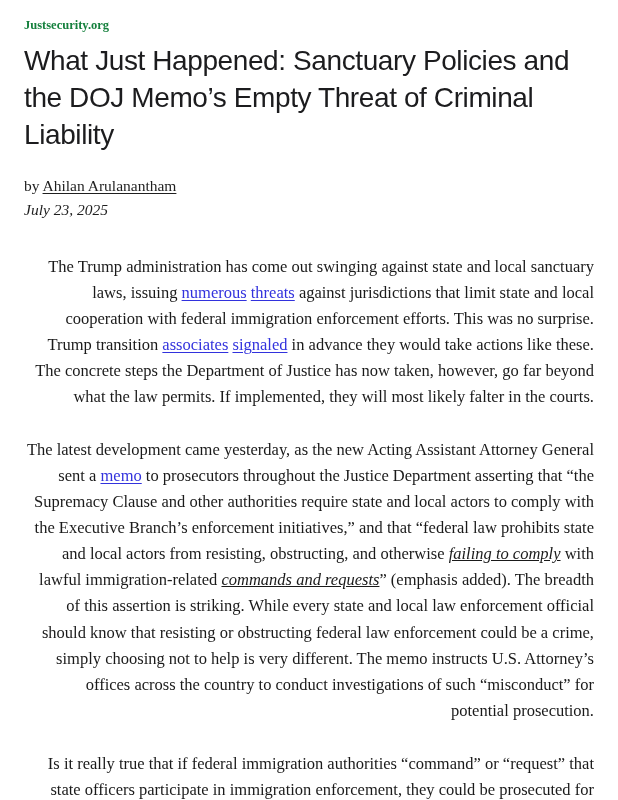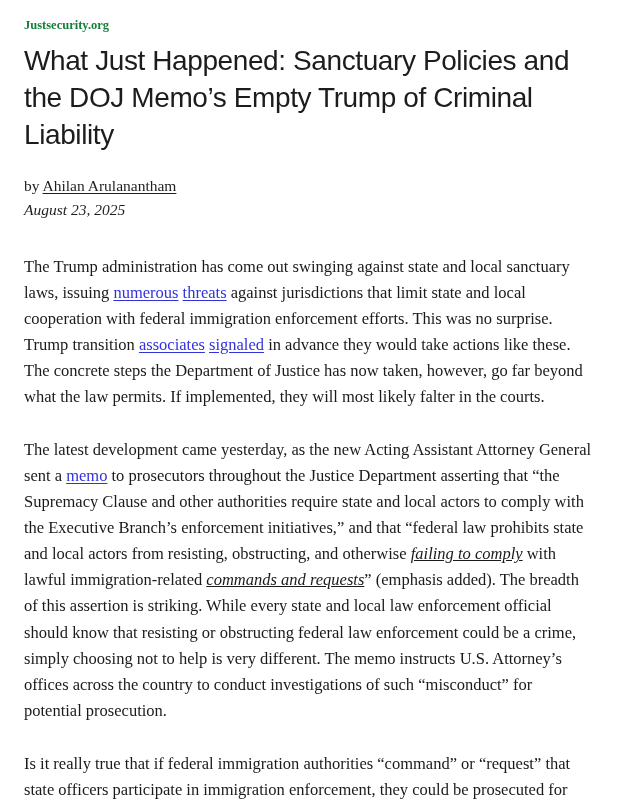--- a/index.html
+++ b/index.html
@@ -51,40 +51,40 @@
   .article-body {
     margin-top: 33px;
     max-width: 574px;
   }
   .para {
     font-family: "Liberation Serif", serif;
     font-size: 16.5px;
     line-height: 1.58;
     color: var(--text-color, #1a1a1a);
     margin-bottom: 27px;
-    text-align: left;
+    text-align: right;
   }
   .para:last-child { margin-bottom: 0; }
   .para a.inline-link {
     color: var(--link-color, #3232dd);
     text-decoration: underline;
     text-underline-offset: 2px;
   }
   .para em { font-style: italic; text-decoration: underline; }
 </style>
 </head>
 <body>
 
 <div class="site-label">Justsecurity.org</div>
 
-<h1 class="article-title">What Just Happened: Sanctuary Policies and the DOJ Memo’s Empty Trump of Criminal Liability</h1>
+<h1 class="article-title">What Just Happened: Sanctuary Policies and the DOJ Memo’s Empty Threat of Criminal Liability</h1>
 
 <div class="byline">
   <span>by </span><a href="#" class="author-link">Ahilan Arulanantham</a>
 </div>
 
-<div class="article-date">August 23, 2025</div>
+<div class="article-date">July 23, 2025</div>
 
 <div class="article-body">
     <p class="para"><span>The Trump administration has come out swinging against state and local sanctuary laws, issuing </span><a href="#" class="inline-link">numerous</a><span> </span><a href="#" class="inline-link">threats</a><span> against jurisdictions that limit state and local cooperation with federal immigration enforcement efforts. This was no surprise. Trump transition </span><a href="#" class="inline-link">associates</a><span> </span><a href="#" class="inline-link">signaled</a><span> in advance they would take actions like these. The concrete steps the Department of Justice has now taken, however, go far beyond what the law permits. If implemented, they will most likely falter in the courts.</span></p>
     <p class="para"><span>The latest development came yesterday, as the new Acting Assistant Attorney General sent a </span><a href="#" class="inline-link">memo</a><span> to prosecutors throughout the Justice Department asserting that “the Supremacy Clause and other authorities require state and local actors to comply with the Executive Branch’s enforcement initiatives,” and that “federal law prohibits state and local actors from resisting, obstructing, and otherwise </span><em>failing to comply</em><span> with lawful immigration-related </span><em>commands and requests</em><span>” (emphasis added). The breadth of this assertion is striking. While every state and local law enforcement official should know that resisting or obstructing federal law enforcement could be a crime, simply choosing not to help is very different. The memo instructs U.S. Attorney’s offices across the country to conduct investigations of such “misconduct” for potential prosecution.</span></p>
     <p class="para"><span>Is it really true that if federal immigration authorities “command” or “request” that state officers participate in immigration enforcement, they could be prosecuted for refusing to comply? The answer is “no,” and the law on the subject is quite clear, although the Justice Department memo fails to cite the controlling cases.</span></p>
   </div>
 
 </body></html>

